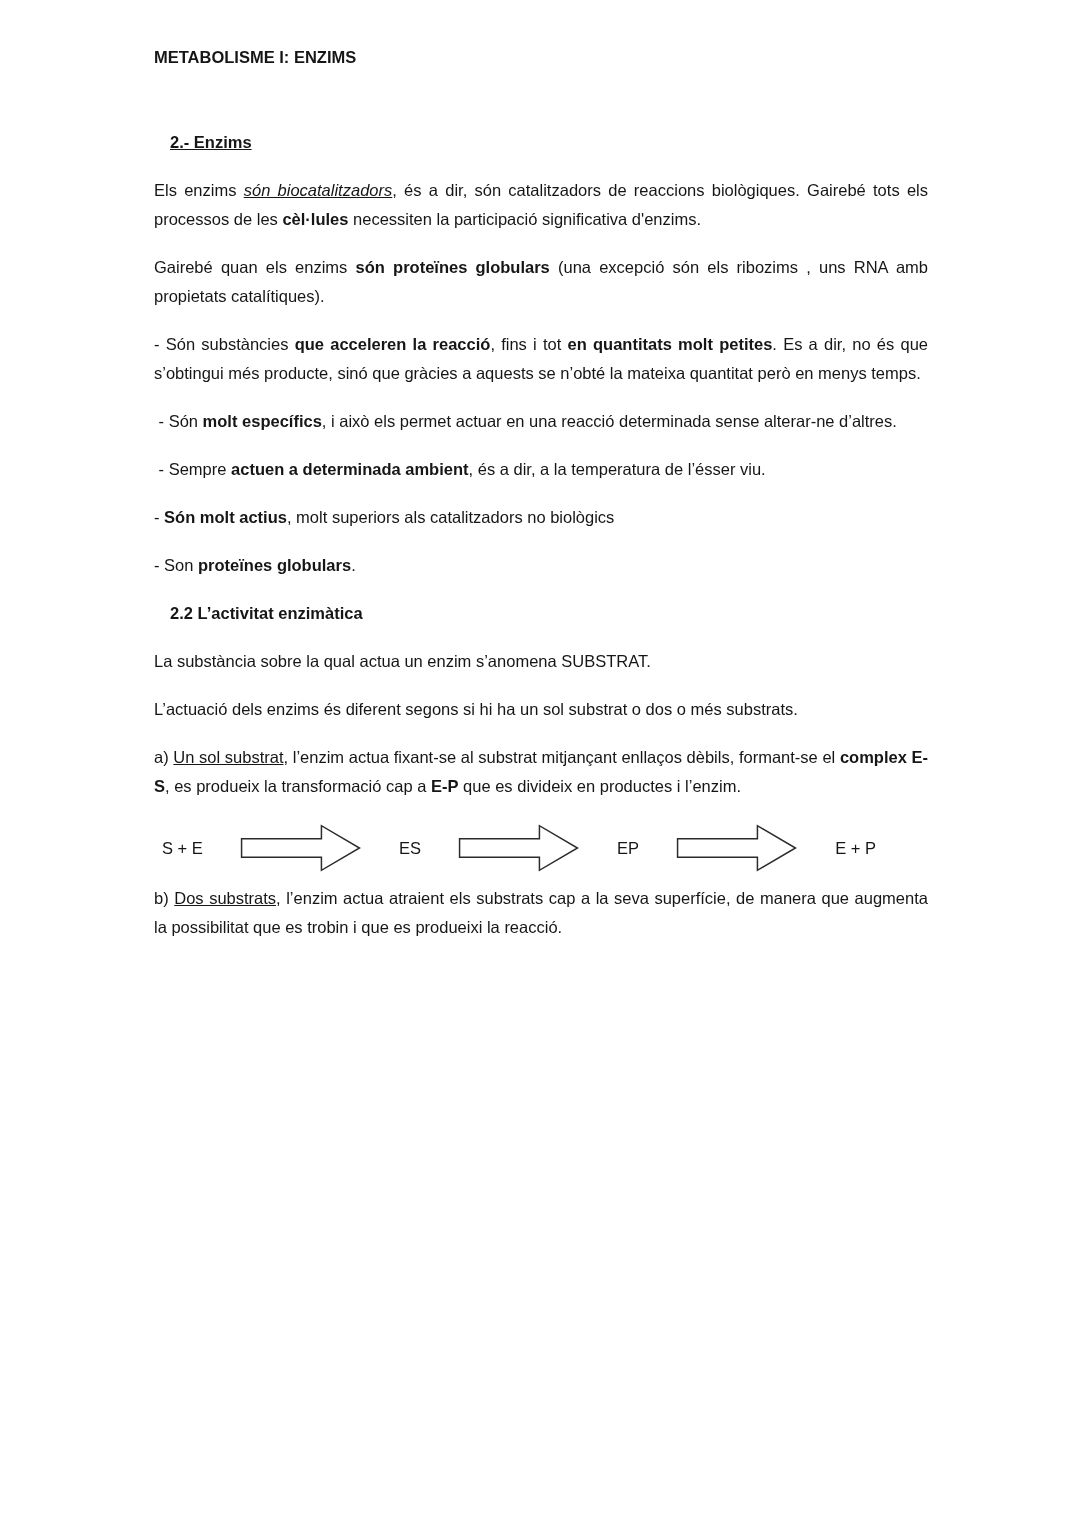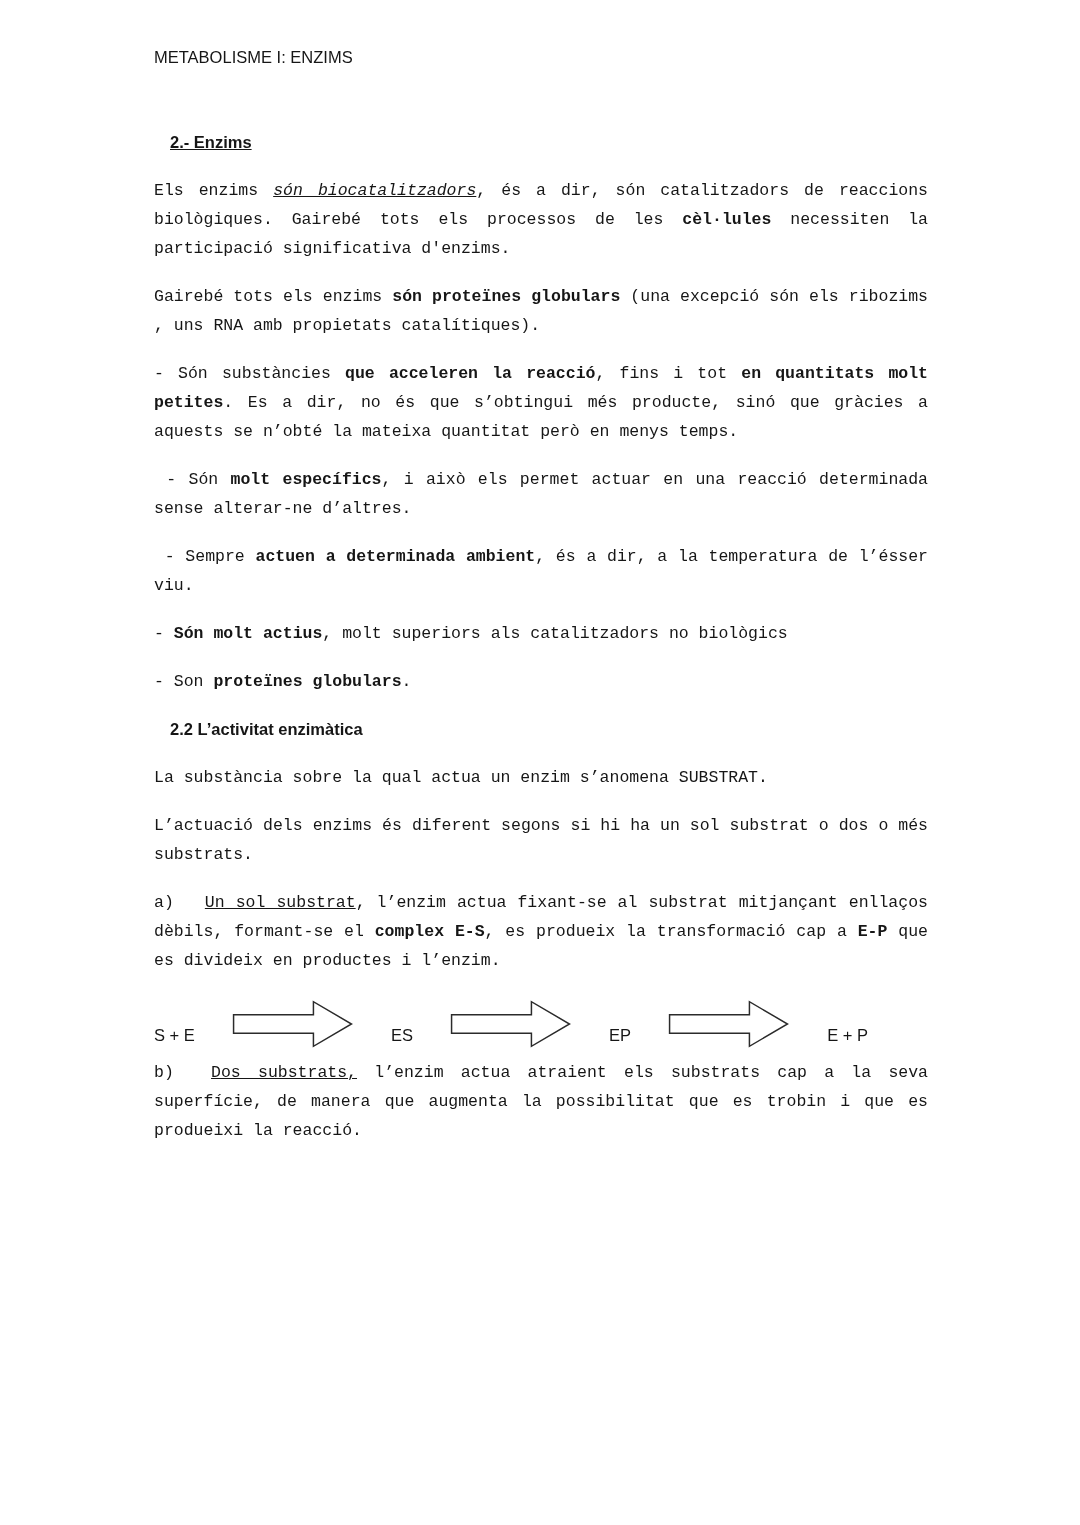--- a/index.html
+++ b/index.html
@@ -16,49 +16,48 @@
     overflow: hidden;
   }
   .page {
     box-sizing: border-box;
     width: 1080px;
     height: 1525px;
     padding: 46px 152px 0 154px;
     background: #ffffff;
   }
   .doc-header {
-    font-weight: normal;
+    font-weight: bold;
     line-height: 22px;
     margin: 0 0 60px 0;
   }
   .p {
     line-height: 29px;
     text-align: justify;
     margin: 0 0 19px 0;
-    font-family: Liberation Mono, monospace;
   }
   .h {
     font-weight: bold;
     line-height: 29px;
     margin: 0 0 19px 16px;
   }
   .title-u {
     font-weight: bold;
     text-decoration: underline;
   }
   .b { font-weight: bold; }
-  .u { text-decoration: underline; margin-left: 20px; }
+  .u { text-decoration: underline; }
   .iu { font-style: italic; text-decoration: underline; }
   .diagram {
     display: flex;
-    align-items: flex-end;
+    align-items: center;
     justify-content: space-between;
     width: 714px;
     height: 56px;
-    margin: 0 0 8px 0;
+    margin: 0 0 8px 8px;
   }
   .diagram .dlabel {
     line-height: 29px;
     white-space: nowrap;
   }
   .arrow {
     width: 132px;
     height: 52px;
     flex: 0 0 auto;
     display: block;
@@ -68,21 +67,21 @@
 <body>
 
 <div class="page">
 
   <p class="doc-header">METABOLISME I: ENZIMS</p>
 
   <p class="h"><span class="title-u">2.- Enzims</span></p>
 
   <p class="p"><span>Els enzims </span><span class="iu">són biocatalitzadors</span><span>, és a dir, són catalitzadors de reaccions biològiques. Gairebé tots els processos de les </span><span class="b">cèl·lules</span><span> necessiten la participació significativa d'enzims.</span></p>
 
-  <p class="p"><span>Gairebé tots els enzims </span><span class="b">són proteïnes globulars</span><span> (una excepció són  els ribozims , uns RNA amb propietats catalítiques).</span></p>
+  <p class="p"><span>Gairebé quan els enzims </span><span class="b">són proteïnes globulars</span><span> (una excepció són  els ribozims , uns RNA amb propietats catalítiques).</span></p>
 
 
 
   <p class="p"><span>- Són substàncies </span><span class="b">que acceleren la reacció</span><span>, fins i tot </span><span class="b">en quantitats molt petites</span><span>. Es a dir, no és que s’obtingui més producte, sinó que gràcies a aquests se n’obté la mateixa quantitat però en menys temps.</span></p>
 
 
   <p class="p"><span>&nbsp;- Són </span><span class="b">molt específics</span><span>, i això els permet actuar en una reacció determinada sense alterar-ne d’altres.</span></p>
 
   <p class="p"><span>&nbsp;- Sempre </span><span class="b">actuen a determinada ambient</span><span>, és a dir, a la temperatura de l’ésser viu.</span></p>
 

